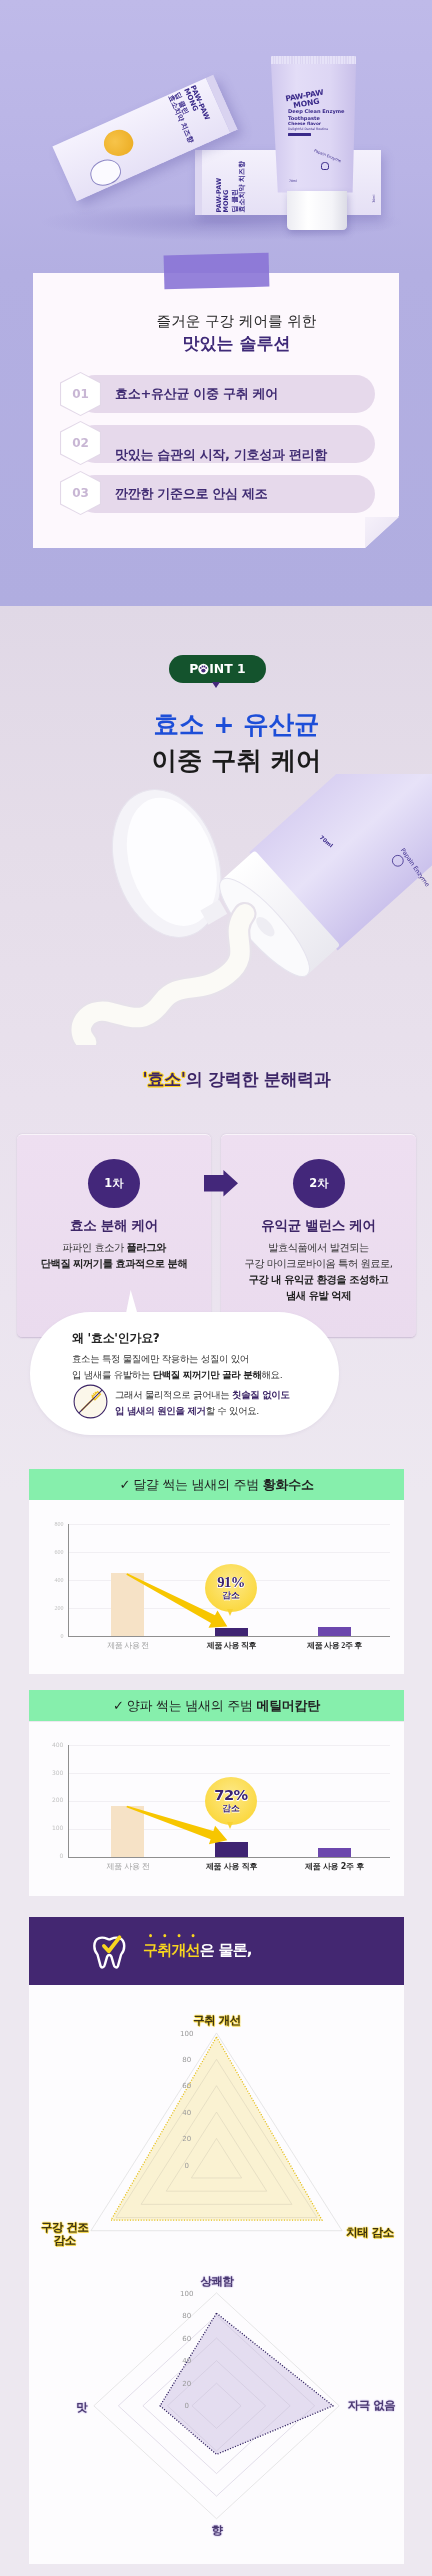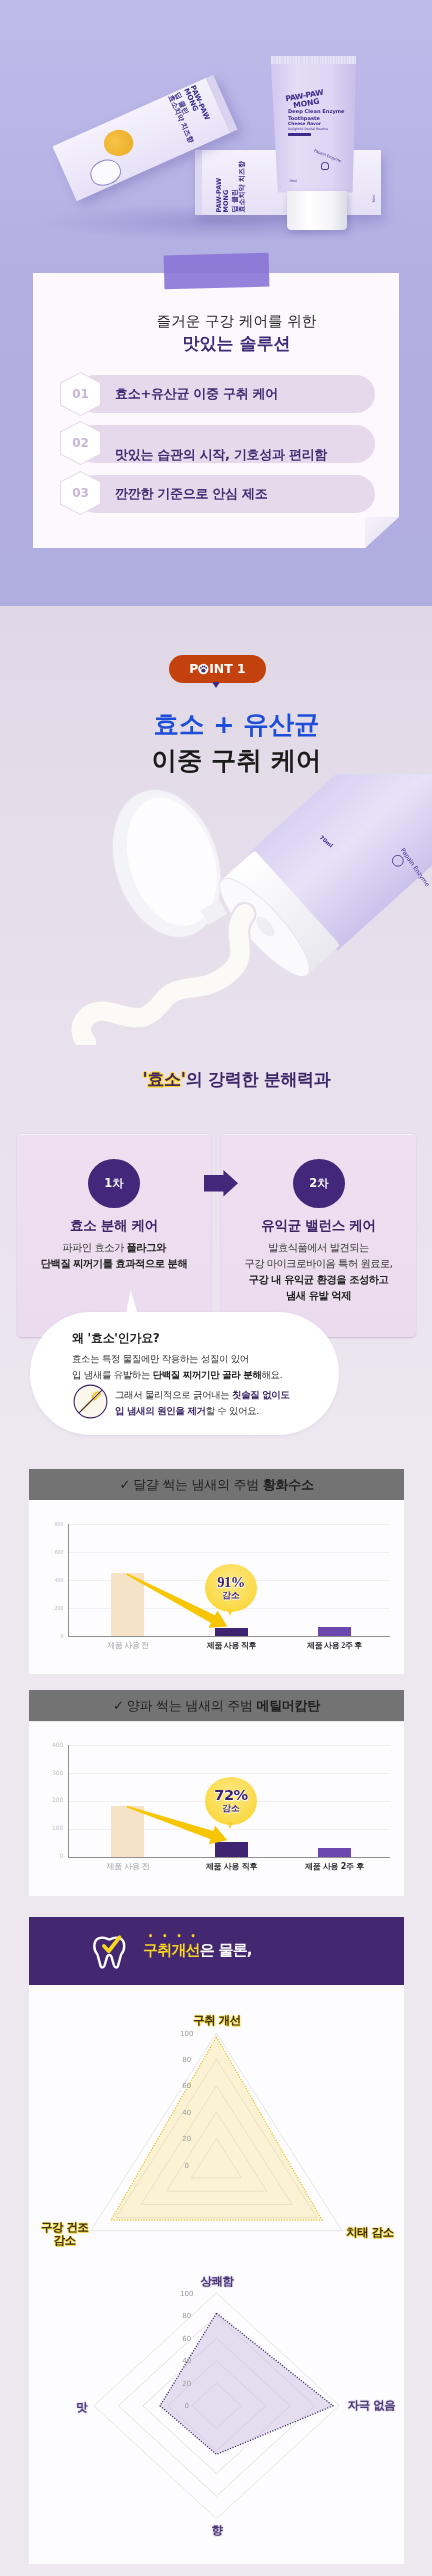--- a/index.html
+++ b/index.html
@@ -27,42 +27,42 @@
 #sol-fold{left:365px;top:517px;width:34px;height:31px;background:linear-gradient(135deg,#f6f1fa 0%,#e5dff1 100%);clip-path:polygon(0 0,100% 0,0 100%);}
 .sol-t1{top:311px;font-size:14.6px;color:#262626;line-height:19.5px;}
 .sol-t2{top:333px;font-size:17px;font-weight:900;color:#3f2a78;line-height:21.6px;}
 .sol-pill{left:76px;width:299px;height:38px;border-radius:19px;background:#e6d9eb;}
 .sol-text{left:115px;height:38px;line-height:38px;font-size:13px;font-weight:bold;color:#3f2b72;letter-spacing:-0.3px;white-space:nowrap;}
 .hex{left:60px;width:41px;height:44px;background:#e2d8e8;clip-path:polygon(50% 0,100% 24%,100% 76%,50% 100%,0 76%,0 24%);}
 .hex-in{position:absolute;left:1.1px;top:1.1px;right:1.1px;bottom:1.1px;background:#fff;clip-path:polygon(50% 0,100% 24%,100% 76%,50% 100%,0 76%,0 24%);text-align:center;line-height:42px;font-size:12px;font-weight:bold;color:#c8b6d4;}
 
 
 #sec2{left:0;top:606px;width:433px;height:1970px;background:linear-gradient(180deg,#e0d8e6 0%,#e5dde9 12%,#e9e1ed 25%,#ebe4ef 35%,#ede8f0 45%,#ede8f0 100%);}
-.badge{left:169px;top:655px;width:97px;height:28px;border-radius:14px;background:#c2410c;color:#fff;font-size:12.4px;font-weight:bold;line-height:28px;text-align:center;white-space:nowrap;}
+.badge{left:169px;top:655px;width:97px;height:28px;border-radius:14px;background:#14532d;color:#fff;font-size:12.4px;font-weight:bold;line-height:28px;text-align:center;white-space:nowrap;}
 .badge svg{vertical-align:-1.6px;}
 .badge-tail{left:212px;top:682px;width:0;height:0;border-left:4.3px solid transparent;border-right:4.3px solid transparent;border-top:6.5px solid #44287a;}
 .p1-t1{top:709px;font-size:25.4px;font-weight:900;color:#1d4ed8;line-height:31px;}
 .p1-t2{top:745px;font-size:25.4px;font-weight:900;color:#1b1b1b;line-height:31px;}
 .hl-line{font-size:17px;font-weight:bold;color:#3d2667;line-height:21.6px;letter-spacing:-0.3px;}
 .hl-yellow{color:#3d2667;font-weight:900;text-shadow:0.5px 0.5px 0 #ffd61f,-0.5px -0.5px 0 #ffd61f,0.5px -0.5px 0 #ffd61f,-0.5px 0.5px 0 #ffd61f,0 0 1.6px #ffd61f,0 1.1px 0 #ffd61f,0 -1.1px 0 #ffd61f,1.1px 0 0 #ffd61f,-1.1px 0 0 #ffd61f;}
 .step-box{top:1134px;height:203px;border-radius:5.4px;background:linear-gradient(180deg,#eedff1 0%,#eadbee 100%);box-shadow:0 0.5px 1.6px rgba(140,110,160,0.35);border-top:0.5px solid rgba(255,255,255,0.7);}
 .step-circle{top:1159px;width:52px;height:49px;border-radius:50%;background:#43277a;color:#fff;font-size:11.4px;font-weight:bold;line-height:49px;text-align:center;}
 .step-title{top:1217px;font-size:13.5px;font-weight:bold;color:#3d2667;text-align:center;line-height:17.3px;letter-spacing:-0.3px;white-space:nowrap;}
 .step-body{top:1239px;font-size:10.3px;color:#333;text-align:center;line-height:16px;letter-spacing:-0.5px;white-space:nowrap;}
 .step-body b{color:#222;}
 .bubble{left:30px;top:1312px;width:309px;height:123px;background:#fff;border-radius:61px/62px;box-shadow:0 1.1px 3.2px rgba(150,130,170,0.12);z-index:4;}
 .bubble-tail{left:122px;top:1290px;width:18.4px;height:24px;z-index:5;}
 .why-title{left:72px;top:1330px;font-size:12px;font-weight:bold;color:#222;white-space:nowrap;z-index:6;letter-spacing:-0.3px;}
 .why-title .em{font-weight:900;}
 .why-line{font-size:9.5px;color:#333;letter-spacing:-0.4px;white-space:nowrap;z-index:6;line-height:14px;}
 .why-line b{color:#222;}
 .why-line .pb{color:#3d2667;font-weight:bold;}
 
 
-.chart-header{left:29px;width:375px;height:31px;background:#737373;text-align:center;line-height:31px;font-size:13px;color:#1f1f1f;white-space:nowrap;letter-spacing:-0.3px;}
+.chart-header{left:29px;width:375px;height:31px;background:#86efac;text-align:center;line-height:31px;font-size:13px;color:#1f1f1f;white-space:nowrap;letter-spacing:-0.3px;}
 .chart-header b{font-weight:900;}
 .check-icon::before{content:"\2713";font-weight:bold;margin-right:3.2px;}
 .chart-panel{left:29px;width:375px;background:#fdfcfe;}
 .plot{border-left:0.8px solid #8f8f8f;border-bottom:1.1px solid #8f8f8f;overflow:visible;}
 .gridline{position:absolute;left:0;right:0;height:0.5px;background:#f1eff3;}
 .ytick{position:absolute;left:-24px;width:18.4px;text-align:right;font-size:6px;color:#c2c2c2;line-height:8.7px;}
 .bar{position:absolute;bottom:0;z-index:1;}
 .cat-label{position:absolute;width:103px;text-align:center;font-size:8px;line-height:10.8px;white-space:nowrap;letter-spacing:-0.3px;}
 .cat-label.muted{color:#a3a3a3;}
 .cat-label.strong{color:#2b2b2b;font-weight:bold;}

